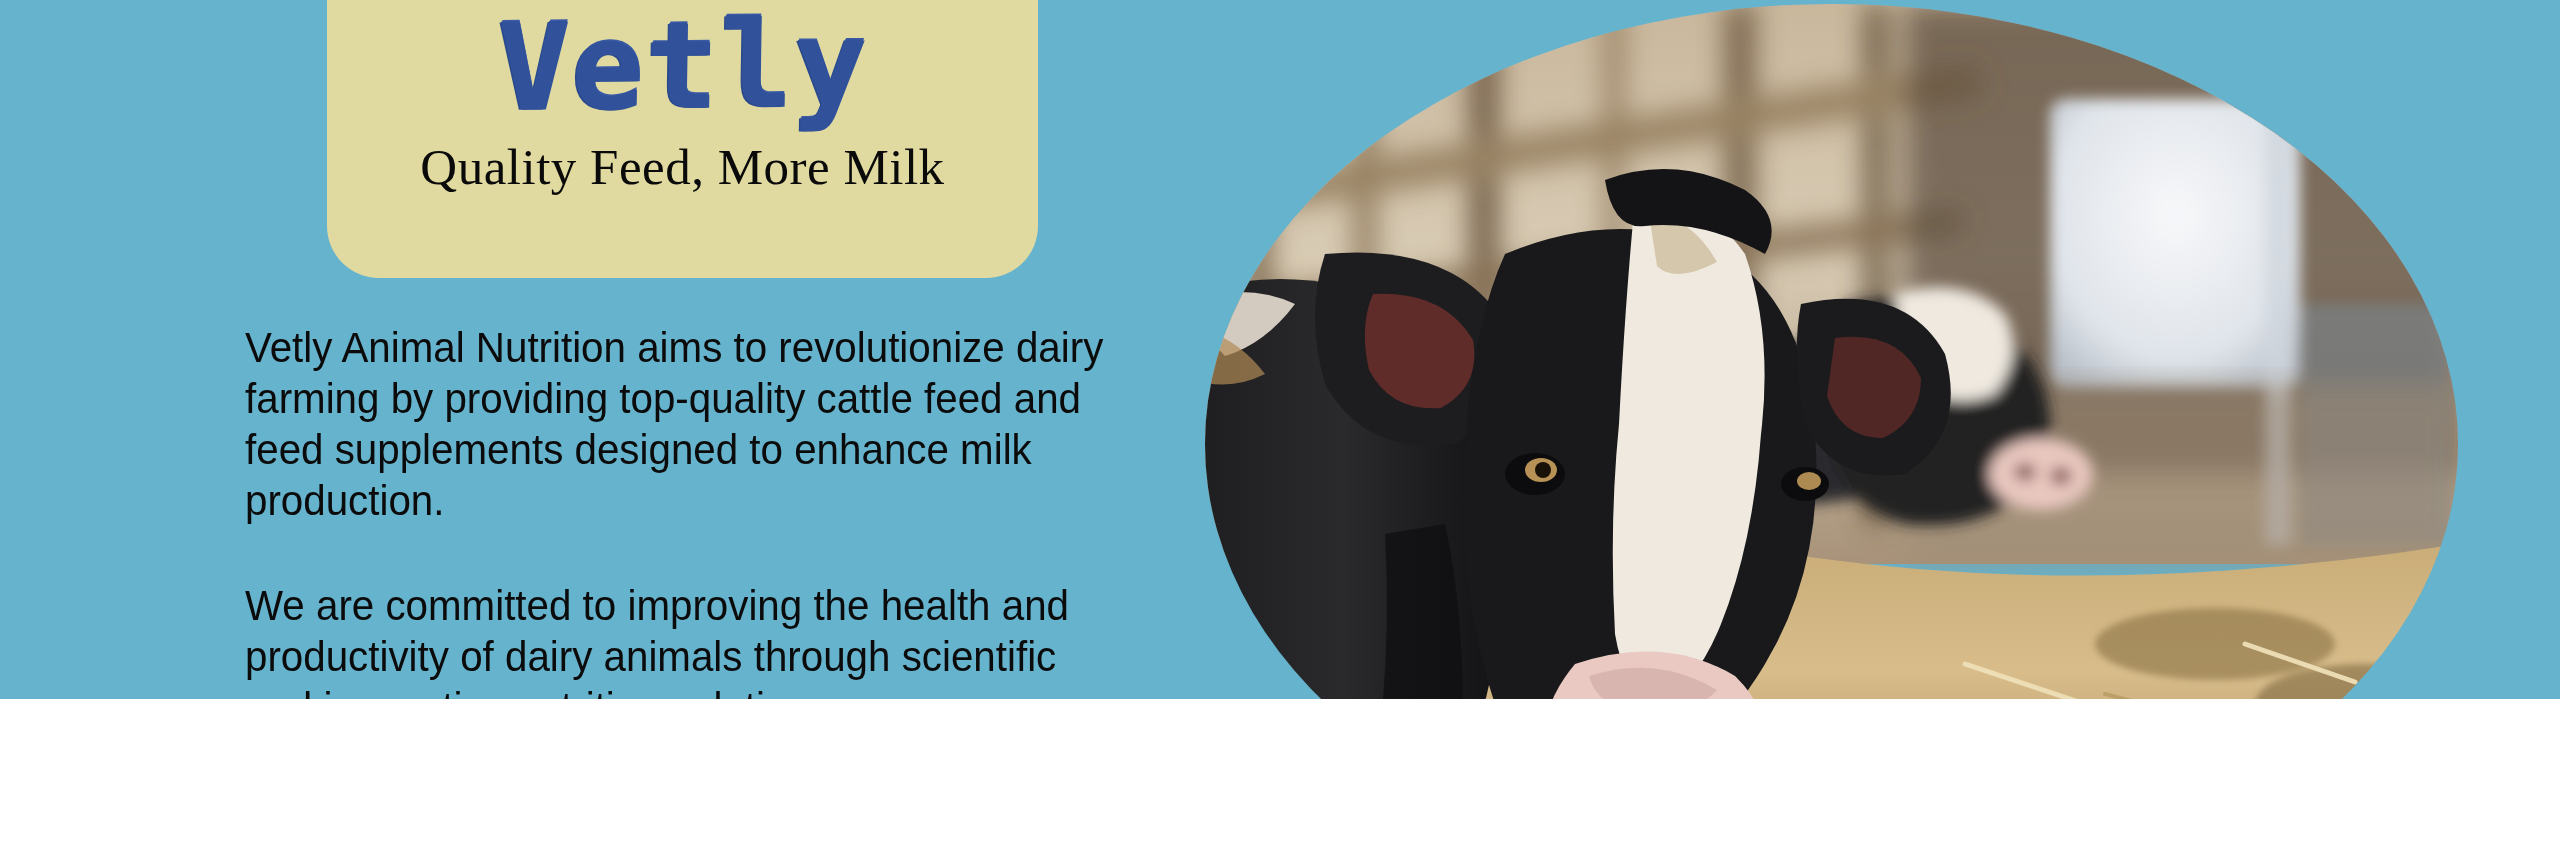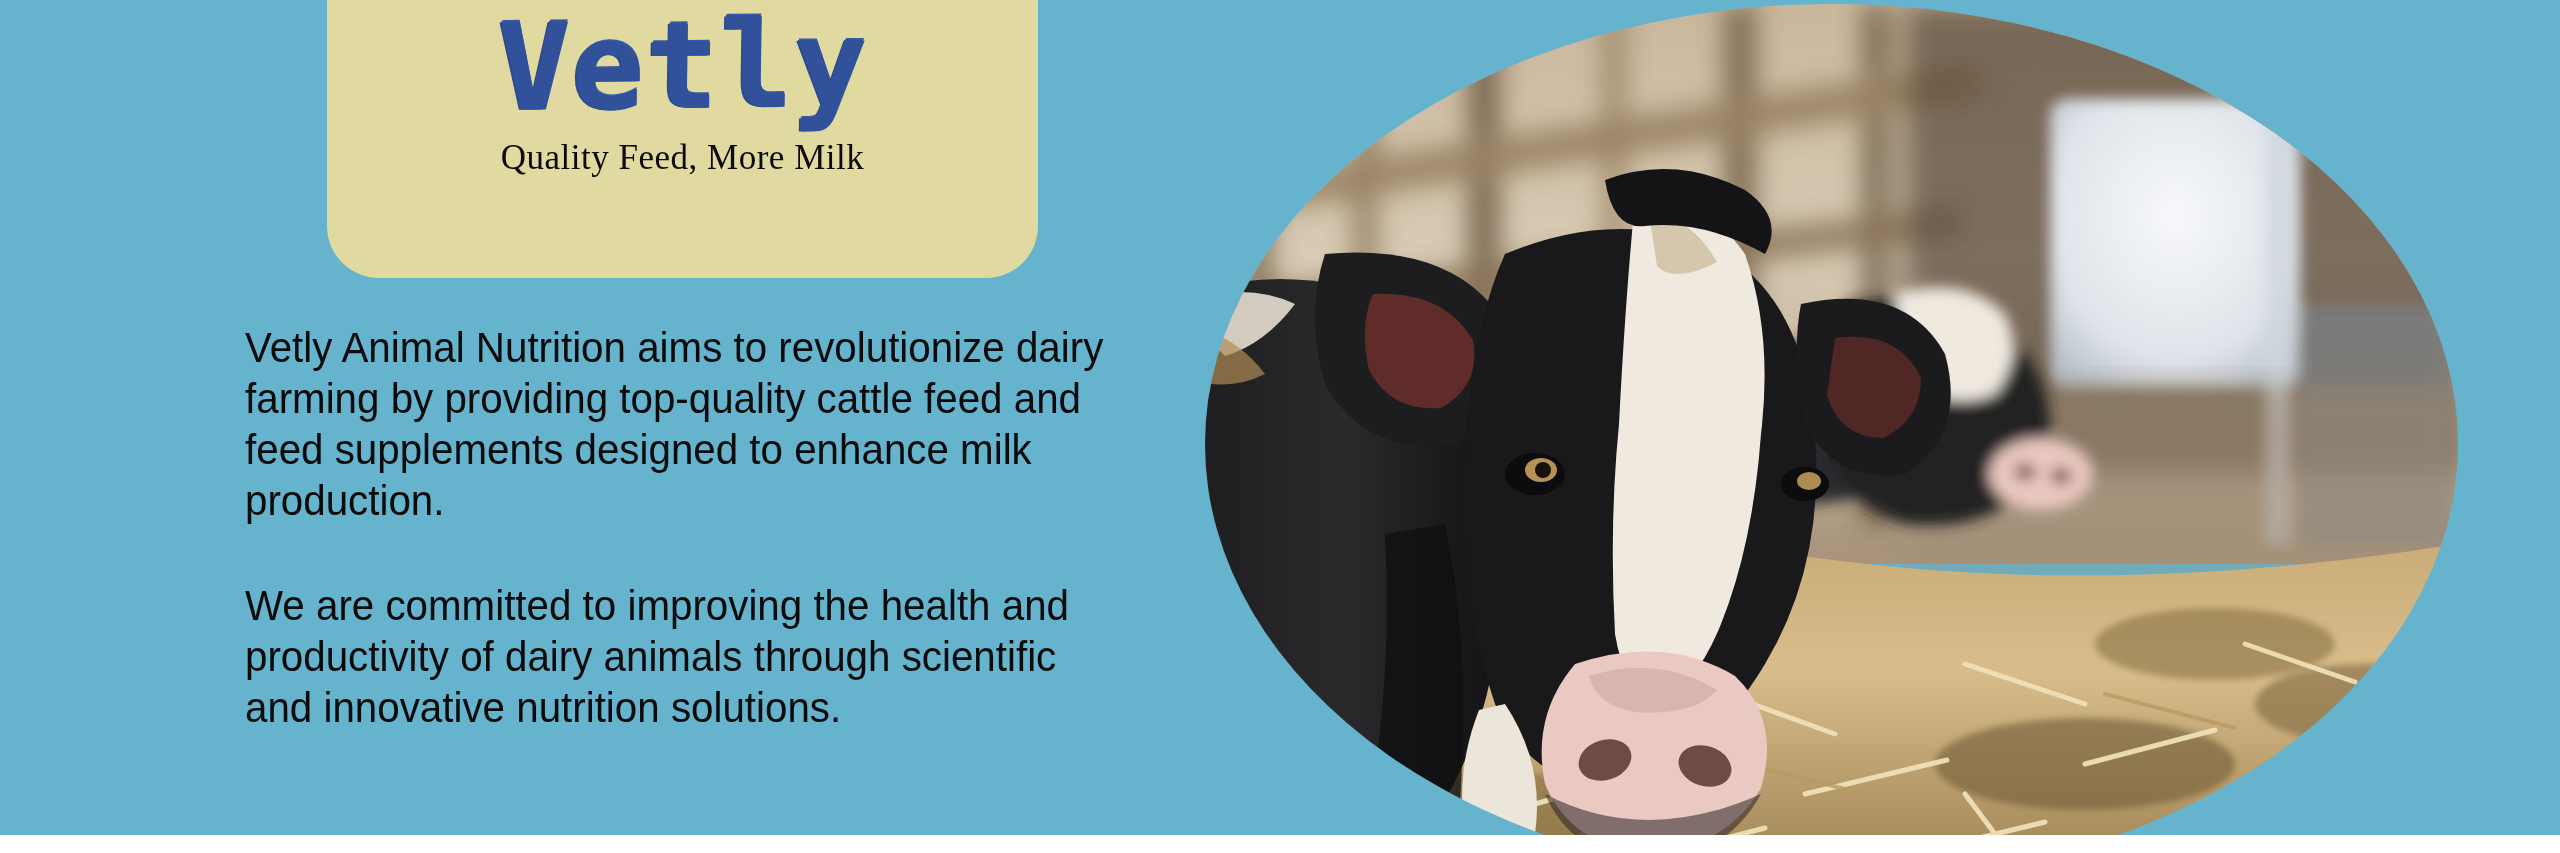--- a/index.html
+++ b/index.html
@@ -3,21 +3,21 @@
 <meta charset="utf-8">
 <style>
   html, body {
     margin: 0;
     padding: 0;
     background: #ffffff;
   }
   #banner {
     position: relative;
     width: 2560px;
-    height: 835px;
+    height: 699px;
     overflow: hidden;
     background: #66b3cd;
     font-family: "Liberation Sans", sans-serif;
   }
 
   
   #logo-card {
     position: absolute;
     left: 327px;
     top: -30px;
@@ -41,21 +41,21 @@
     line-height: 1.0;
     margin-top: 6px;
     text-shadow:
        1.5px 1px 0 #31529b,
       -1.5px 1px 0 #2b4a8d,
        1px -1.5px 0 #3a5aa6;
     transform: rotate(-0.6deg) skewX(-1.5deg);
   }
   #logo-tagline {
     font-family: "Liberation Serif", serif;
-    font-size: 35px;
+    font-size: 51px;
     color: #0a0a0a;
     margin-top: 12px;
     letter-spacing: 0.5px;
     white-space: nowrap;
   }
 
   
   #copy-block {
     position: absolute;
     left: 245px;

